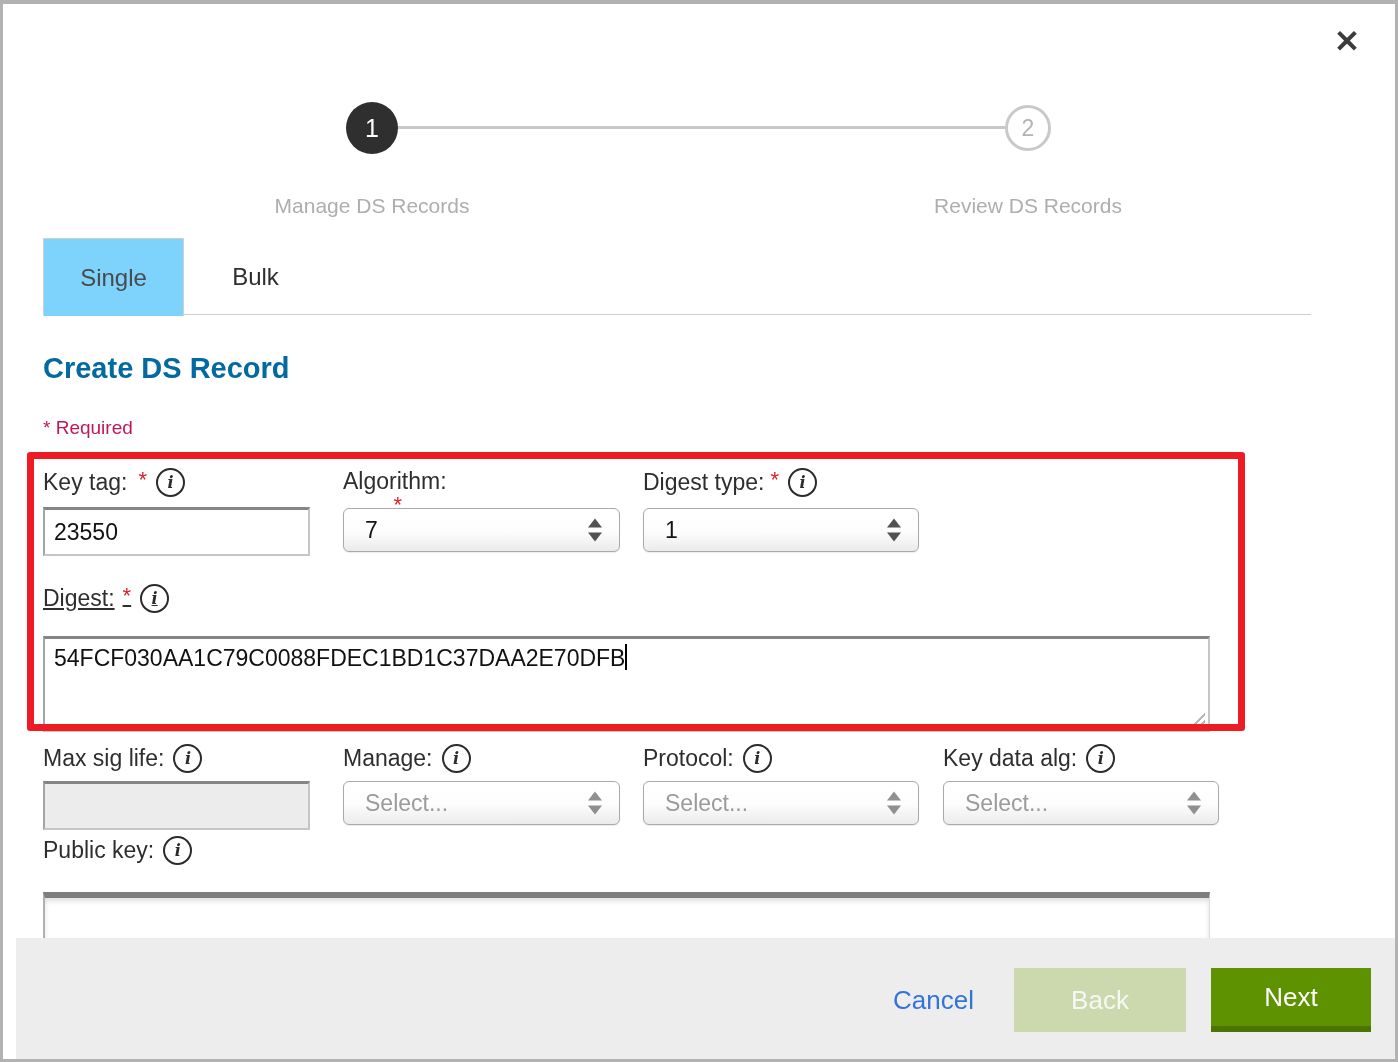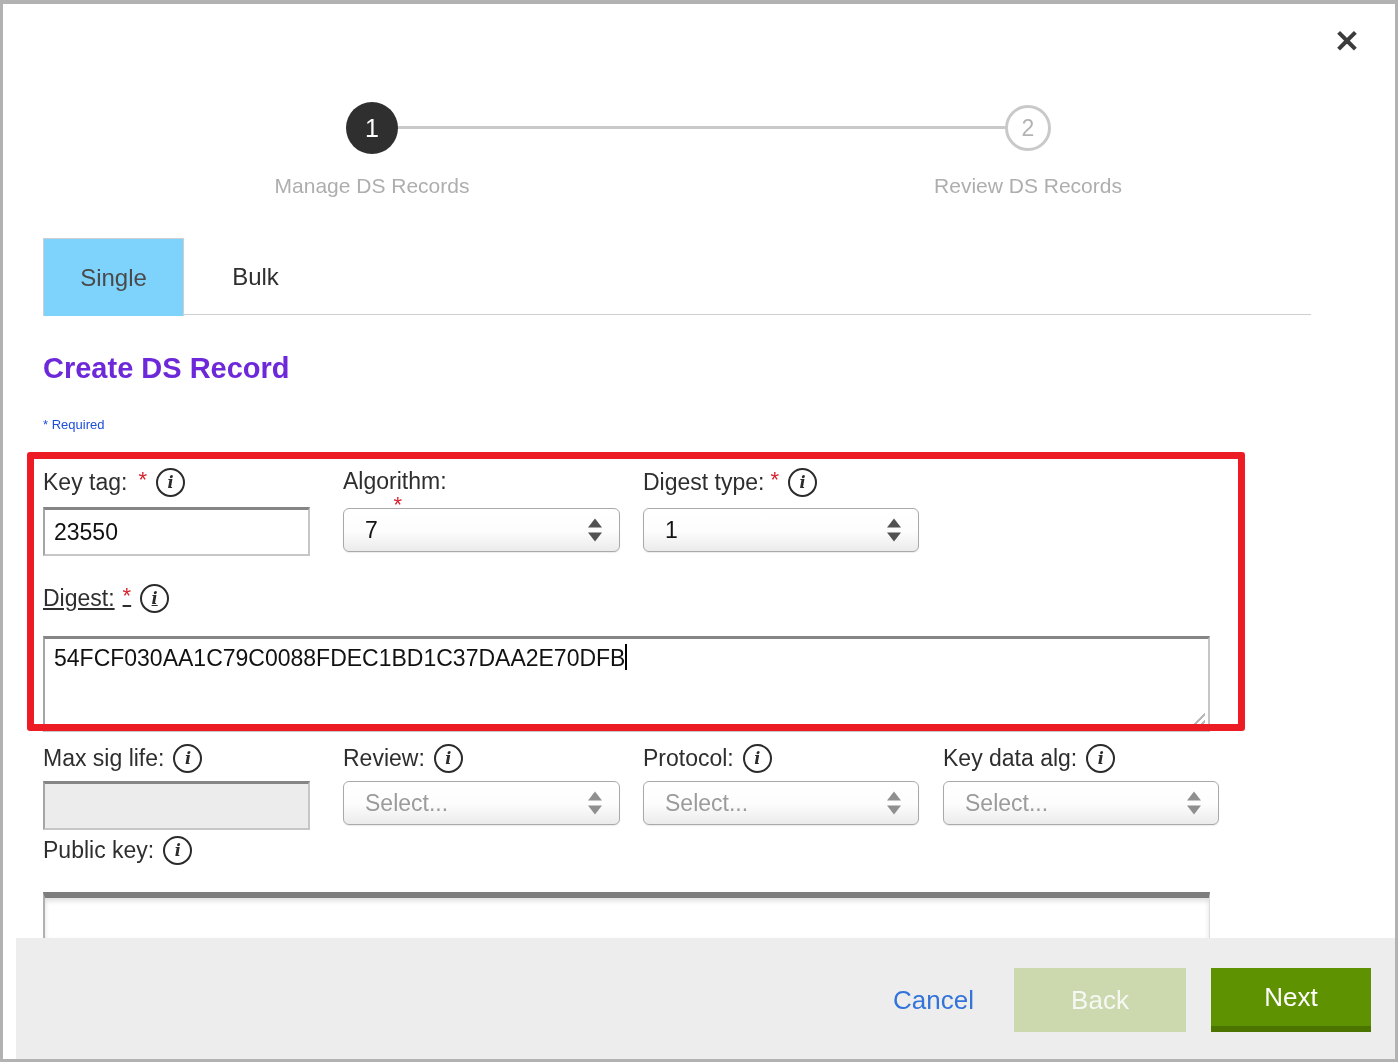--- a/index.html
+++ b/index.html
@@ -11,32 +11,32 @@
 
   
   .close-x { position:absolute; top:26px; right:38px; font-size:31px; color:#3c3c3c; font-weight:600; cursor:pointer; line-height:1; }
 
   
   .step-line { position:absolute; left:372px; top:126px; width:656px; height:3px; background:#c9c9c9; }
   .step-circle-1 { position:absolute; left:346px; top:102px; width:52px; height:52px; border-radius:50%;
     background:#2f2f2f; color:#fff; font-size:25px; display:flex; align-items:center; justify-content:center; }
   .step-circle-2 { position:absolute; left:1005px; top:105px; width:40px; height:40px; border-radius:50%;
     background:#fff; border:3px solid #c9c9c9; color:#b3b3b3; font-size:23px; display:flex; align-items:center; justify-content:center; }
-  .step-label { position:absolute; top:174px; width:360px; text-align:center; font-size:21px; color:#aeaeae; }
+  .step-label { position:absolute; top:194px; width:360px; text-align:center; font-size:21px; color:#aeaeae; }
   .step-label.s1 { left:192px; }
   .step-label.s2 { left:848px; }
 
   
   .tab-rule { position:absolute; left:43px; top:314px; width:1268px; height:1px; background:#cfcfcf; z-index:1; }
   .tab { position:absolute; top:238px; height:77px; display:flex; align-items:center; justify-content:center; font-size:24px; cursor:pointer; }
   .tab.active { left:43px; width:139px; background:#7dd3fc; border:1px solid #cfcfcf; border-bottom:none; color:#4a4a4a; z-index:2; }
   .tab.inactive { left:183px; width:145px; color:#2f2f2f; }
 
-  .page-title { position:absolute; left:43px; top:352px; font-size:29px; font-weight:700; color:#6d28d9; }
-  .required-note { position:absolute; left:43px; top:417px; font-size:13px; color:#1d4ed8; }
+  .page-title { position:absolute; left:43px; top:352px; font-size:29px; font-weight:700; color:#0369a1; }
+  .required-note { position:absolute; left:43px; top:417px; font-size:19px; color:#be185d; }
 
   .highlight-box { position:absolute; left:27px; top:452px; width:1218px; height:279px;
     border:7px solid #ed1c24; border-radius:3px; box-sizing:border-box; z-index:5; pointer-events:none; }
 
   .label-row { position:absolute; display:flex; align-items:center; font-size:23px; color:#2e2e2e; z-index:2; }
   .req { color:#d9232e; margin-left:11px; font-size:22px; position:relative; top:-3px; }
   .info-icon { width:25px; height:25px; border:2px solid #2b2b2b; border-radius:50%; margin-left:9px;
     display:flex; align-items:center; justify-content:center;
     font-family:"DejaVu Serif", serif; font-style:italic; font-weight:700; font-size:16px; color:#2b2b2b; cursor:pointer; }
 
@@ -160,21 +160,21 @@
     <span class="resize-grip"></span>
   </div>
 
   <div class="label-row" style="left:43px; top:744px;">
     <span>Max sig life:</span>
     <span class="info-icon">
         <span>i</span>
       </span>
   </div>
   <div class="label-row" style="left:343px; top:744px;">
-    <span>Review:</span>
+    <span>Manage:</span>
     <span class="info-icon">
         <span>i</span>
       </span>
   </div>
   <div class="label-row" style="left:643px; top:744px;">
     <span>Protocol:</span>
     <span class="info-icon">
         <span>i</span>
       </span>
   </div>

